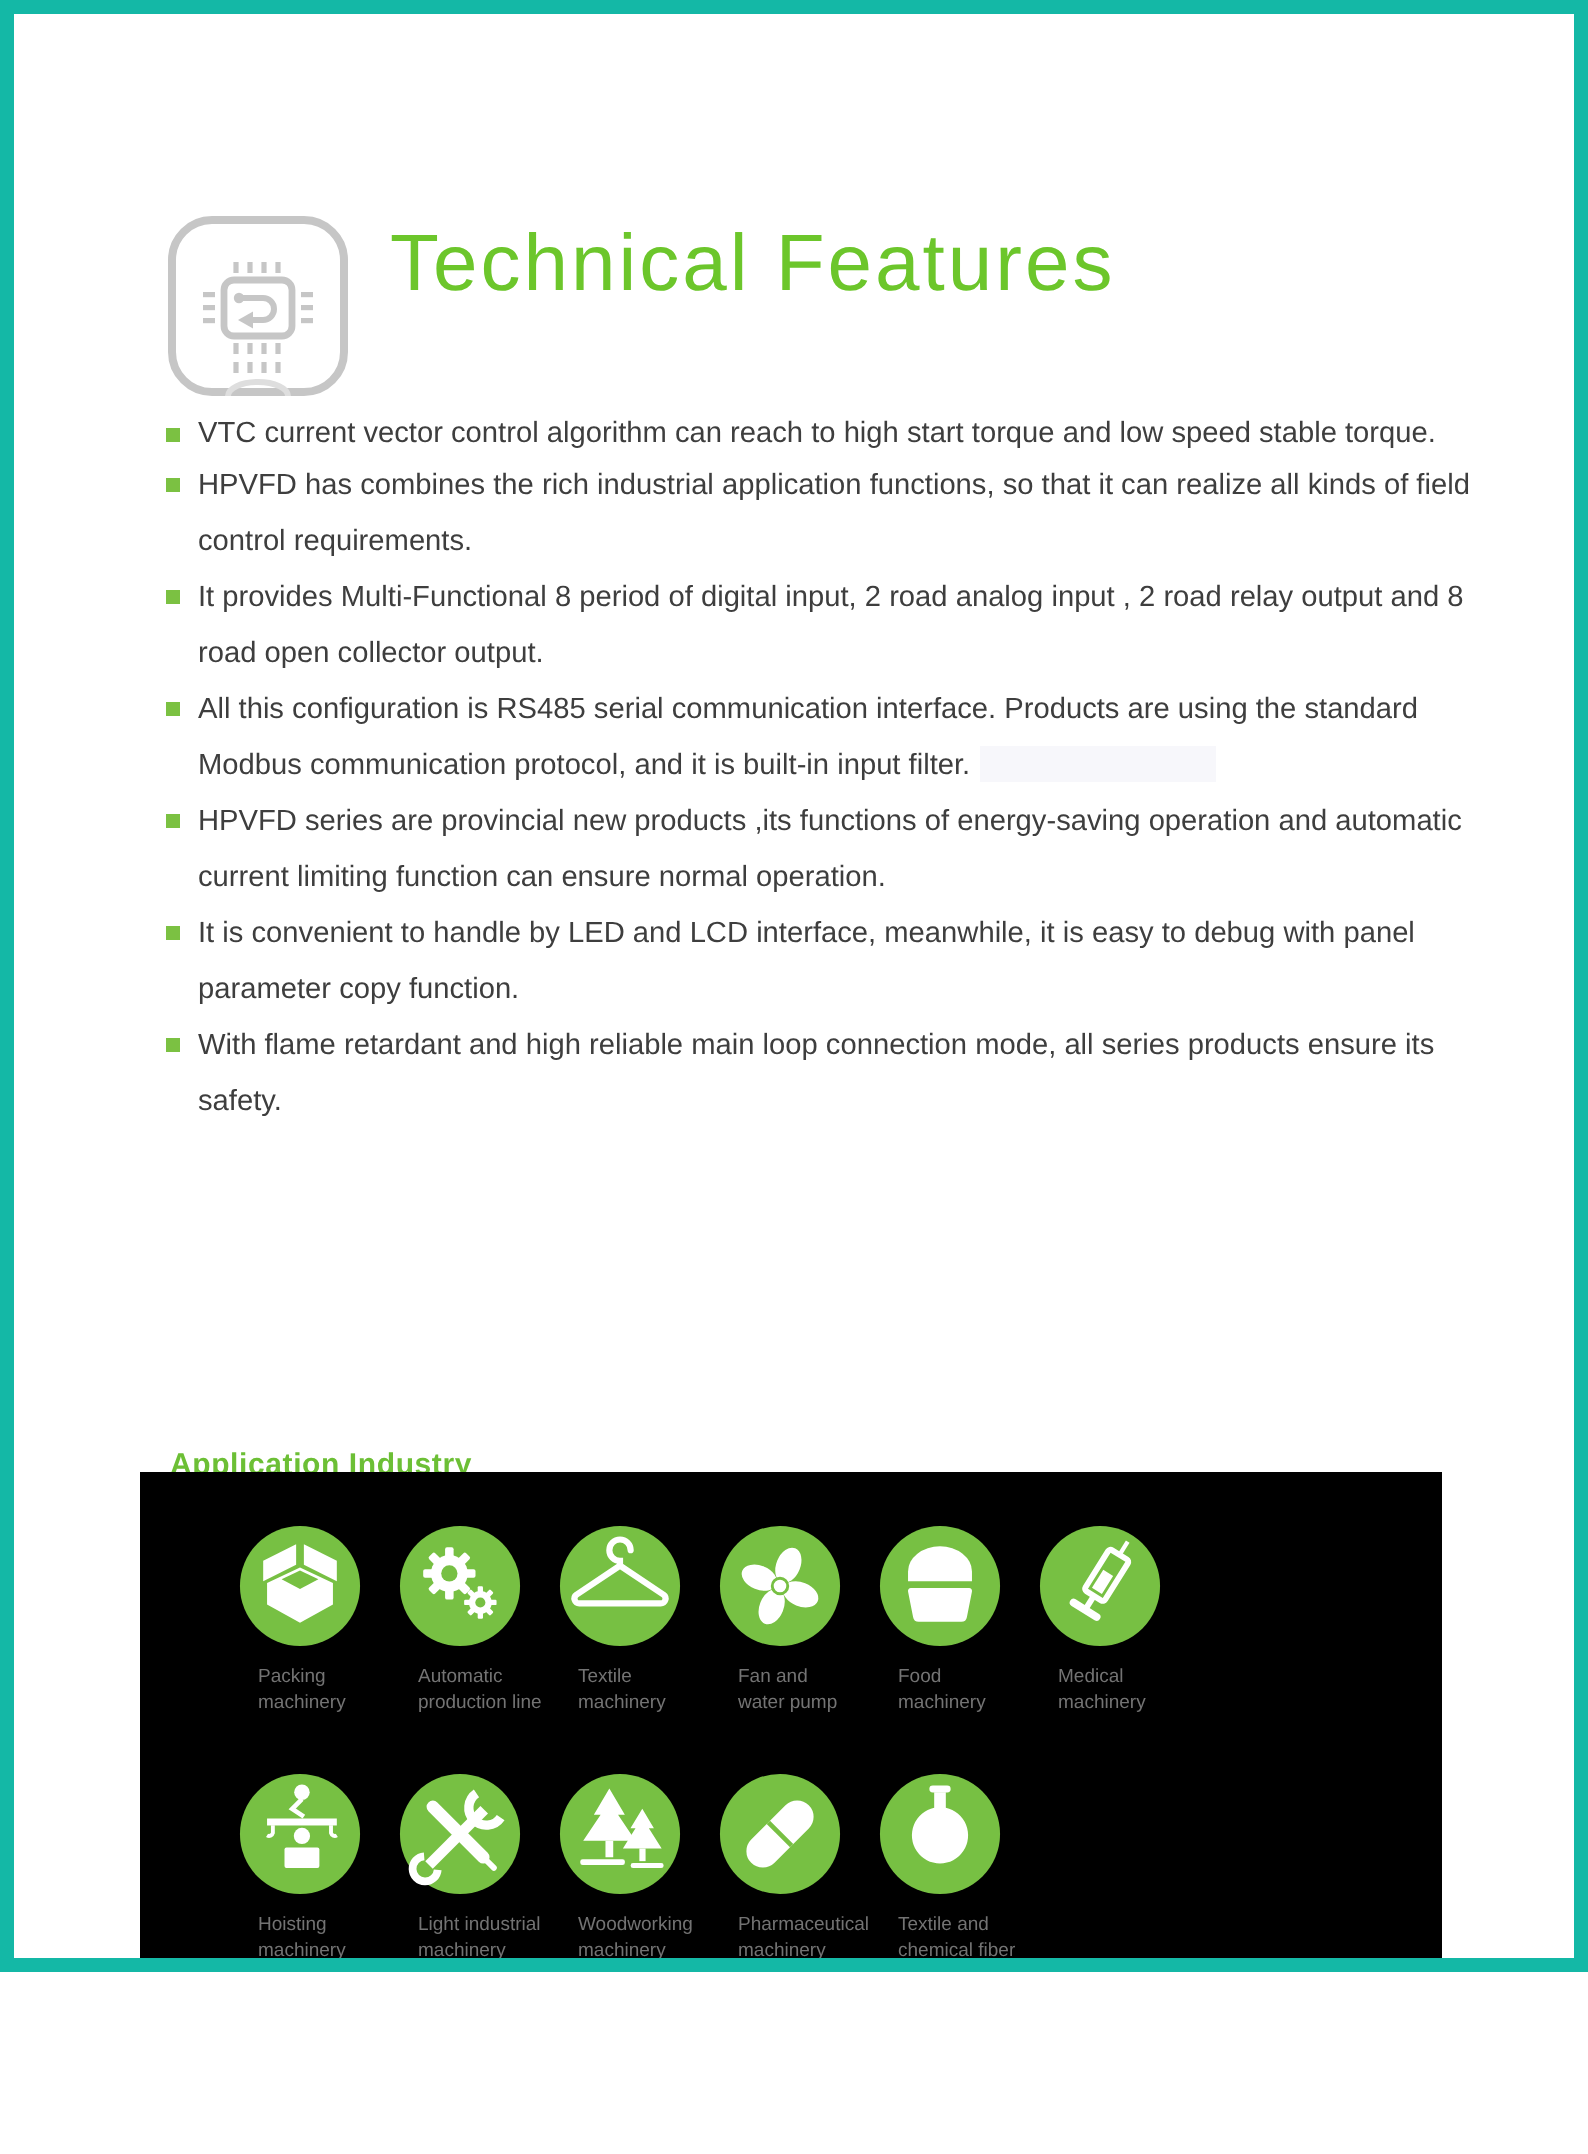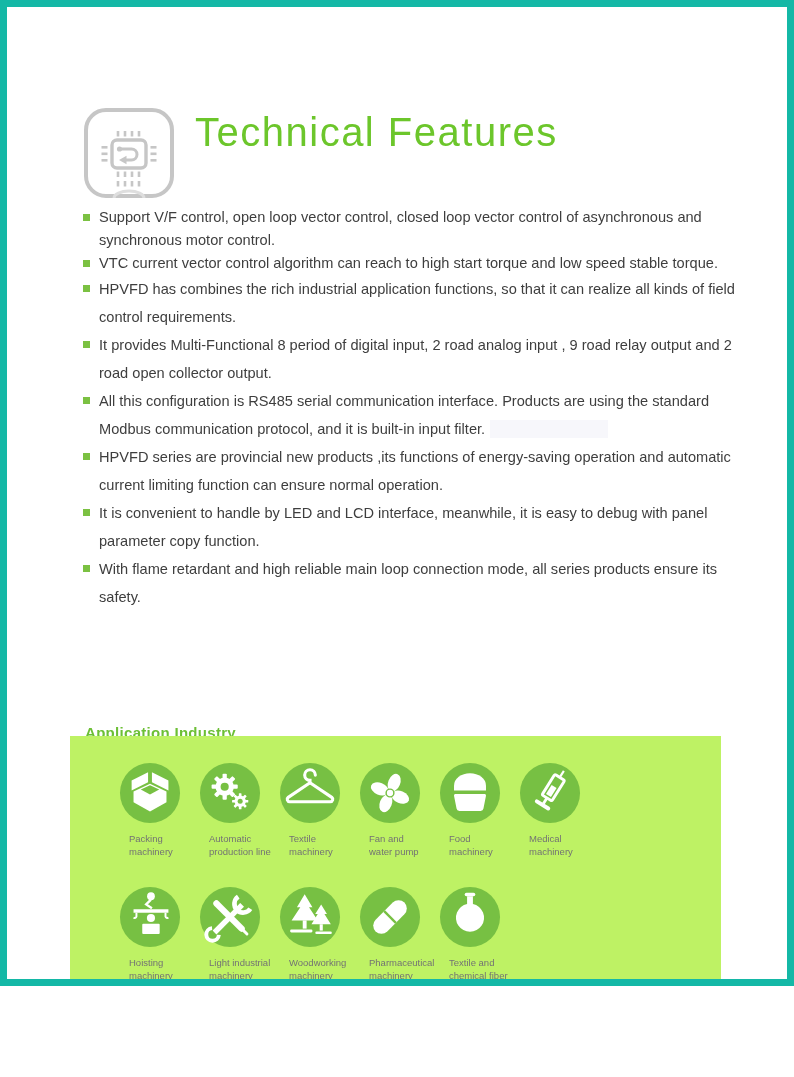--- a/index.html
+++ b/index.html
@@ -43,21 +43,21 @@
   
   .section-title {
     position: absolute; left: 78px; top: 717px;
     font-size: 15px; font-weight: 700; letter-spacing: 0.3px;
     color: #6cbf35;
   }
   
   .industry-panel {
     position: absolute; left: 63px; top: 729px;
     width: 651px; height: 264px;
-    background: #bef264;
+    background: #000000;
   }
   .ind-row { display: flex; padding-left: 49px; }
   .ind-row.first { padding-top: 26px; }
   .ind-row.second { margin-top: 28px; }
   .ind-cell { width: 80px; flex: 0 0 80px; }
   .ind-icon { display: block; width: 62px; height: 62px; }
   .ind-icon svg { display: block; }
   .ind-label {
     margin-top: 9px; padding-left: 10px;
     font-size: 9.5px; line-height: 12.5px; color: #737373;
@@ -99,36 +99,32 @@
       <path d="M38.5 44 h12 a5.5 5.5 0 0 1 0 11 h-6" fill="none" stroke="#c6c6c6" stroke-width="3"></path>
       <polygon points="38,55 45.5,50.8 45.5,59.2" fill="#c6c6c6"></polygon>
       <path d="M33 93 a15 7 0 0 1 30 0" fill="none" stroke="#dedede" stroke-width="3"></path>
     </svg>
   </span>
   <h1 class="page-title">Technical Features</h1>
 
   <ul class="features">
     <li class="tight">
       <span class="bullet-sq"></span>
-      <span>Support V/F control, open loop vector control, closed loop vector control of asynchronous and synchronous motor control.</span>
-    </li>
-    <li class="tight">
-      <span class="bullet-sq"></span>
       <span>VTC current vector control algorithm can reach to high start torque and low speed stable torque.</span>
     </li>
     <li>
       <span class="bullet-sq"></span>
       <span>HPVFD has combines the rich industrial application functions, so that it can realize all kinds of field control requirements.</span>
     </li>
     <li>
       <span class="bullet-sq"></span>
     </li>
     <li>
       <span class="bullet-sq"></span>
-      <span>It provides Multi-Functional 8 period of digital input, 2 road analog input , 9 road relay output and  2 road open collector output.</span>
+      <span>It provides Multi-Functional 8 period of digital input, 2 road analog input , 2 road relay output and  8 road open collector output.</span>
     </li>
     <li>
       <span class="bullet-sq"></span>
       <span>All this configuration is RS485 serial communication interface. Products are using the standard Modbus communication protocol,  and it is built-in input filter.</span><span class="redact-box"></span>
     </li>
     <li>
       <span class="bullet-sq"></span>
       <span>HPVFD series are provincial new products ,its functions of energy-saving operation and automatic current limiting function can ensure normal operation.</span>
     </li>
     <li>

